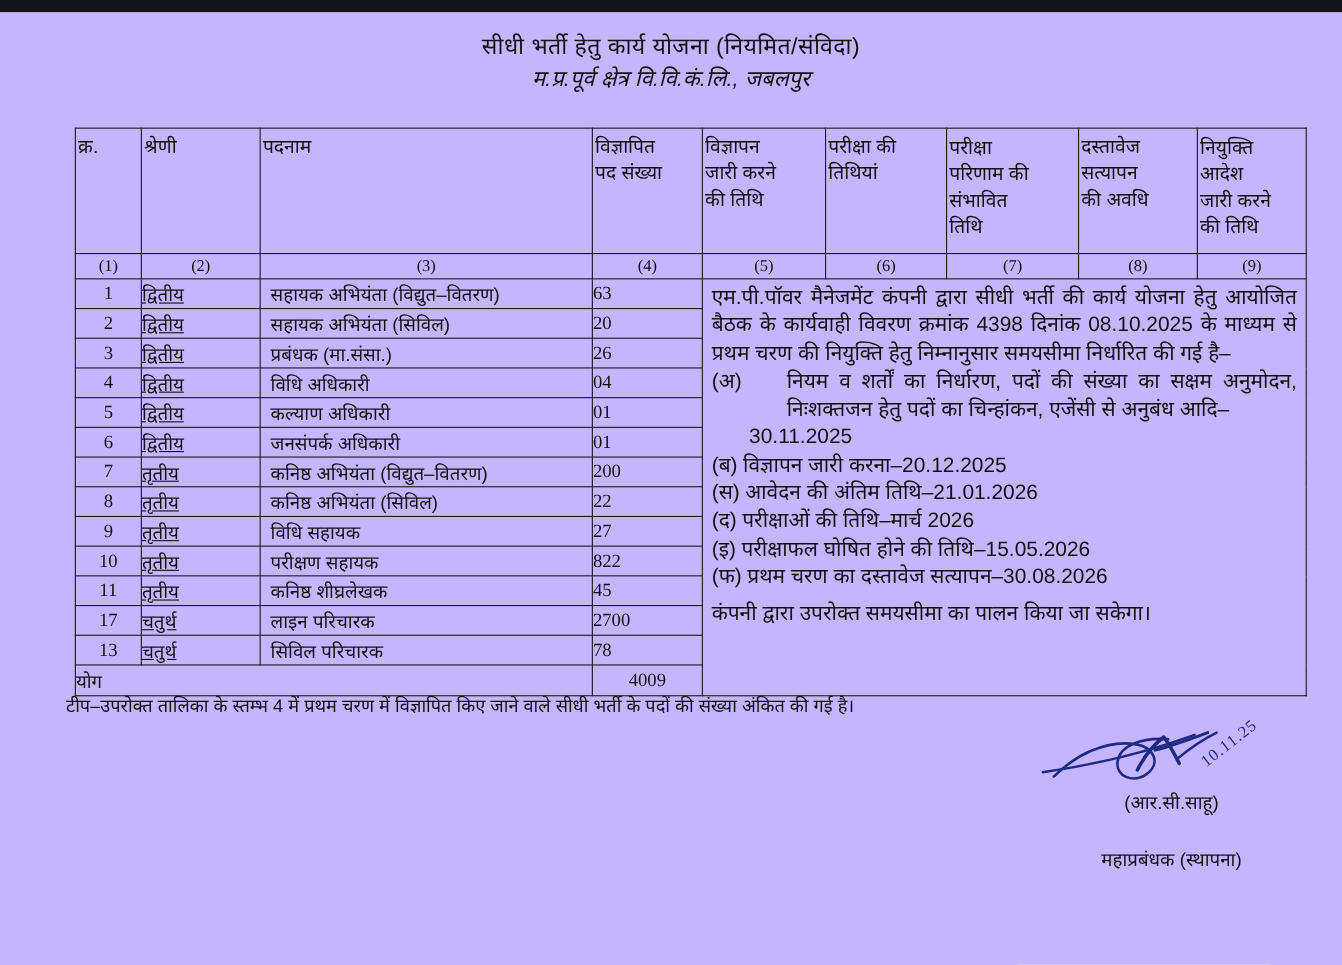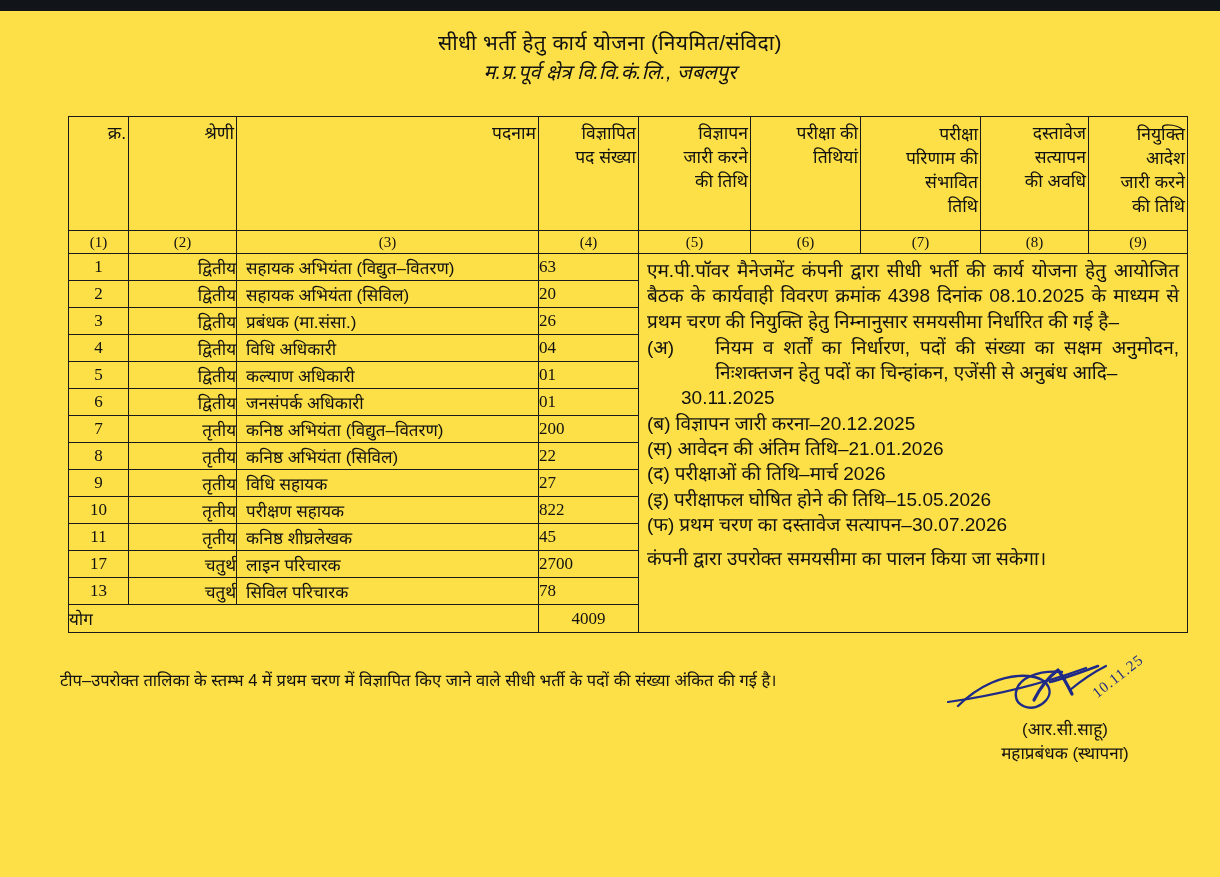--- a/index.html
+++ b/index.html
@@ -11,21 +11,21 @@
     width: 1220px;
     height: 877px;
     position: relative;
     overflow: hidden;
     font-family: "Liberation Sans", "DejaVu Sans", sans-serif;
     color: #0d0d0d;
   }
   .page {
     position: absolute;
     inset: 0;
-    background: #fde047;
+    background: #c4b5fd;
   }
   .top-band {
     position: absolute;
     top: 0; left: 0;
     width: 1220px;
     height: 11px;
     background: #111418;
   }
 
   
@@ -61,40 +61,40 @@
   }
   table.main td, table.main th {
     border: 1px solid #1a1a1a;
     padding: 0;
     vertical-align: middle;
     font-weight: normal;
     color: #111;
   }
   .hdr-cell {
     height: 108px;
-    text-align: right;
+    text-align: left;
     font-size: 17.5px;
     line-height: 24px;
     padding: 4px 2px 0 2px !important;
     vertical-align: top !important;
   }
   .hdr-cell.tall-top { padding-top: 5px !important; }
   .numrow td {
     height: 22px;
     text-align: center;
     font-size: 15px;
     font-weight: bold;
     font-family: "Liberation Serif", serif;
   }
   .body-row td {
     height: 26px;
     font-size: 17px;
   }
   .c-sr { text-align: center; font-family: "Liberation Serif", serif; font-size: 16px; }
-  .c-cat { text-align: right; }
+  .c-cat { text-align: left; text-decoration: underline; }
   .c-post { text-align: left; padding-left: 9px !important; }
   .c-num {
     text-align: left;
     font-family: "Liberation Serif", serif;
     font-size: 16.5px;
   }
   .total-row td { height: 27px; font-size: 17px; }
   .total-label {
     text-align: left;
     padding-right: 12px !important;
@@ -131,21 +131,21 @@
   .note-text.just { text-align: justify; text-align-last: left; margin-left: 36px; }
   .note-sub { padding-left: 0px; }
   .notes-close {
     margin-top: 9px;
   }
 
   
   .footnote {
     position: absolute;
     left: 60px;
-    top: 668px;
+    top: 630px;
     width: 1090px;
     font-size: 16.5px;
     line-height: 24px;
     color: #111;
   }
 
   
   .sig-block-1 {
     position: absolute;
     left: 930px;
@@ -159,20 +159,21 @@
   }
   .sig-name {
     font-size: 17px;
     line-height: 24px;
     color: #111;
   }
   .sig-desig {
     font-size: 17px;
     line-height: 24px;
     color: #111;
+    margin-top: 28px;
   }
   .sig-date {
     position: absolute;
     left: 158px;
     top: 6px;
     font-family: "Liberation Serif", serif;
     font-size: 15px;
     color: #1f2a86;
     transform: rotate(-38deg);
     letter-spacing: 1px;
@@ -310,21 +311,21 @@
             <div class="note-item">
               <span class="note-mark">(द)</span>
               <span class="note-text">परीक्षाओं की तिथि–मार्च 2026</span>
             </div>
             <div class="note-item">
               <span class="note-mark">(इ)</span>
               <span class="note-text">परीक्षाफल घोषित होने की तिथि–15.05.2026</span>
             </div>
             <div class="note-item">
               <span class="note-mark">(फ)</span>
-              <span class="note-text">प्रथम चरण का दस्तावेज सत्यापन–30.07.2026</span>
+              <span class="note-text">प्रथम चरण का दस्तावेज सत्यापन–30.08.2026</span>
             </div>
 
             <div class="notes-close">कंपनी द्वारा उपरोक्त समयसीमा का पालन किया जा सकेगा।</div>
           </div>
         </td>
       </tr>
 
       <tr class="body-row">
         <td class="c-sr">2</td>
         <td class="c-cat">द्वितीय</td>

